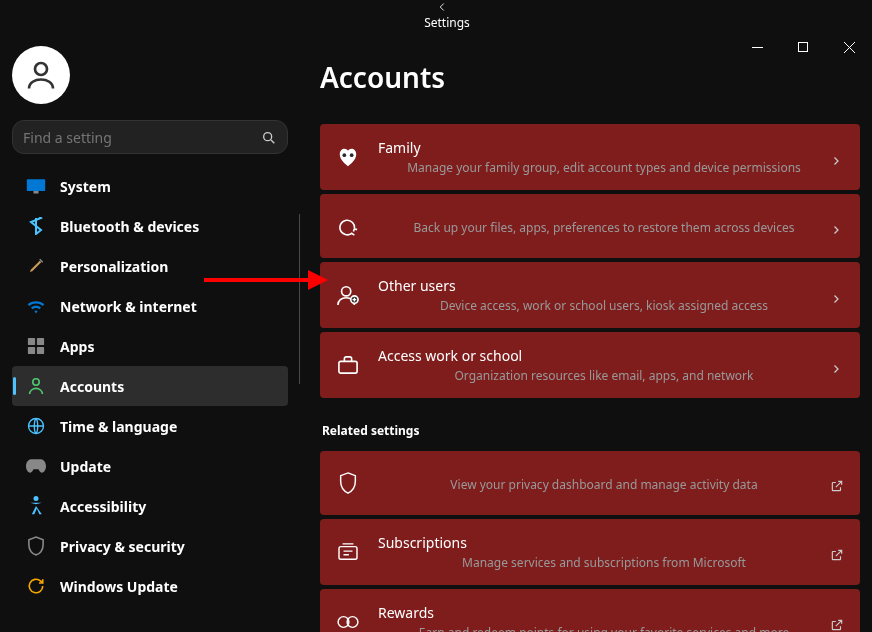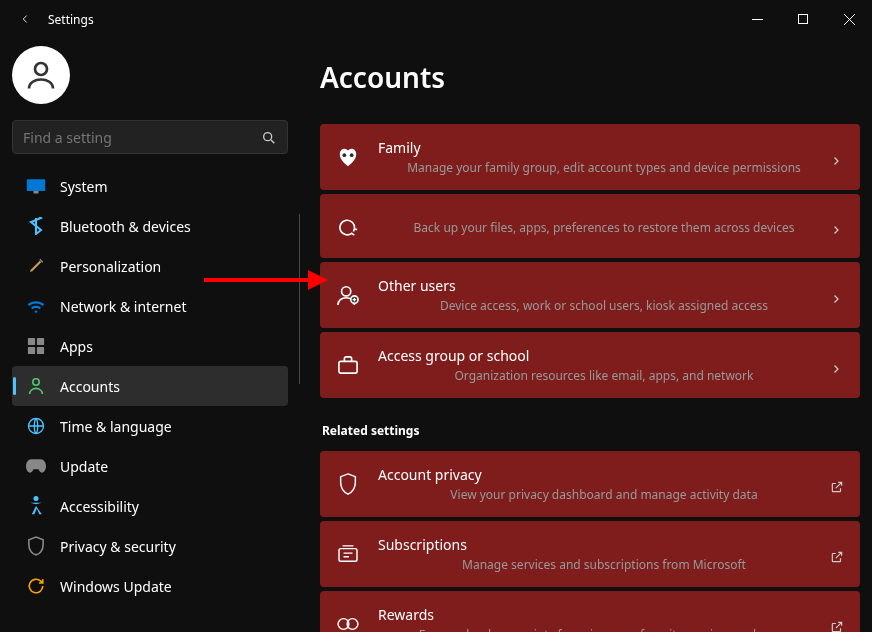--- a/index.html
+++ b/index.html
@@ -1,35 +1,35 @@
 <!DOCTYPE html>
 <html><head>
 <meta charset="utf-8">
 <style>
   * { box-sizing: border-box; margin: 0; padding: 0; font-family: "Segoe UI", -apple-system, system-ui, sans-serif; }
   body { background: #0f0f0f; color: #fff; width: 872px; height: 632px; overflow: hidden; }
 
   
-  .titlebar { height: 38px; display: flex; align-items: center; padding: 0 0 0 12px; }
+  .titlebar { height: 38px; display: flex; align-items: center; padding: 0 0 0 12px; flex-direction: column; }
   .titlebar .back { width: 26px; height: 26px; display:flex; align-items:center; justify-content:center; cursor:pointer; }
   .titlebar .title { font-size: 12px; margin-left: 10px; color: #fff; }
   .winbtns { margin-left: auto; display:flex; }
   .winbtn { width: 46px; height: 32px; display:flex; align-items:center; justify-content:center; cursor:pointer; }
   .winbtn svg { stroke:#fff; }
 
   .content { display:flex; height: calc(632px - 38px); }
 
   
   .sidebar { width: 300px; padding: 8px 8px 0 8px; border-right: 0; position:relative; }
   .avatar { width: 58px; height: 58px; border-radius: 50%; background:#fff; display:flex; align-items:center; justify-content:center; margin: 0 0 16px 4px; }
-  .searchbox { display:flex; align-items:center; background:#222; border:1px solid #333; border-radius:4px; height:34px; padding:0 10px; margin:0 4px 12px 4px; }
+  .searchbox { display:flex; align-items:center; background:#222; border:1px solid #333; border-radius:12px; height:34px; padding:0 10px; margin:0 4px 12px 4px; }
   .searchbox input { flex:1; background:transparent; border:none; outline:none; color:#ccc; font-size:14px; }
   .searchbox .sicon { width:16px; height:16px; }
 
-  .nav { display:flex; flex-direction:column; gap:0; }
+  .nav { display:flex; flex-direction:column; gap:0;font-weight:bold; }
   .nav-item { display:flex; align-items:center; height:40px; padding:0 8px 0 14px; border-radius:4px; cursor:pointer; position:relative; margin:0 4px; }
   .nav-item.active { background:#2d2d2d; }
   .nav-item.active::before { content:""; position:absolute; left:1px; top:11px; width:3px; height:18px; background:#4cc2ff; border-radius:2px; }
   .nav-item .nicon { width:20px; height:20px; margin-right:14px; display:flex; align-items:center; justify-content:center; flex-shrink:0; }
   .nav-item .nlabel { font-size:14px; color:#fff; }
 
   .divider-right { position:absolute; right:0; top:176px; height:170px; width:1px; background:#4a4a4a; }
 
   
   .main { flex:1; padding: 20px 12px 0 20px; overflow-y:auto; }
@@ -255,38 +255,37 @@
     </div>
 
     <div class="card">
       <span class="cicon">
           <svg width="22" height="20" viewBox="0 0 24 22" fill="none" stroke="#fff" stroke-width="1.8">
             <rect x="2" y="7" width="20" height="13" rx="2"></rect>
             <path d="M8 7V4a2 2 0 012-2h4a2 2 0 012 2v3"></path>
           </svg>
         </span>
       <div class="ctext">
-        <span class="ctitle">Access group or school</span>
+        <span class="ctitle">Access work or school</span>
         <span class="csub">Organization resources like email, apps, and network</span>
       </div>
       <span class="chev"><svg width="12" height="12" viewBox="0 0 24 24" fill="none" stroke="#ccc" stroke-width="2.5">
             <path d="M9 5l7 7-7 7"></path>
           </svg></span>
     </div>
 
     <div class="section-title">Related settings</div>
 
     <div class="card">
       <span class="cicon">
           <svg width="20" height="22" viewBox="0 0 20 24" fill="none" stroke="#fff" stroke-width="1.6">
             <path d="M10 1l8 3v6c0 7-4 11-8 13-4-2-8-6-8-13V4z"></path>
           </svg>
         </span>
       <div class="ctext">
-        <span class="ctitle">Account privacy</span>
         <span class="csub">View your privacy dashboard and manage activity data</span>
       </div>
       <span class="chev"><svg width="14" height="14" viewBox="0 0 24 24" fill="none" stroke="#ccc" stroke-width="2">
             <path d="M14 4h6v6M20 4L10 14M18 14v5a1 1 0 01-1 1H5a1 1 0 01-1-1V7a1 1 0 011-1h5"></path>
           </svg></span>
     </div>
 
     <div class="card">
       <span class="cicon">
           <svg width="22" height="18" viewBox="0 0 24 20" fill="none" stroke="#fff" stroke-width="1.6">

